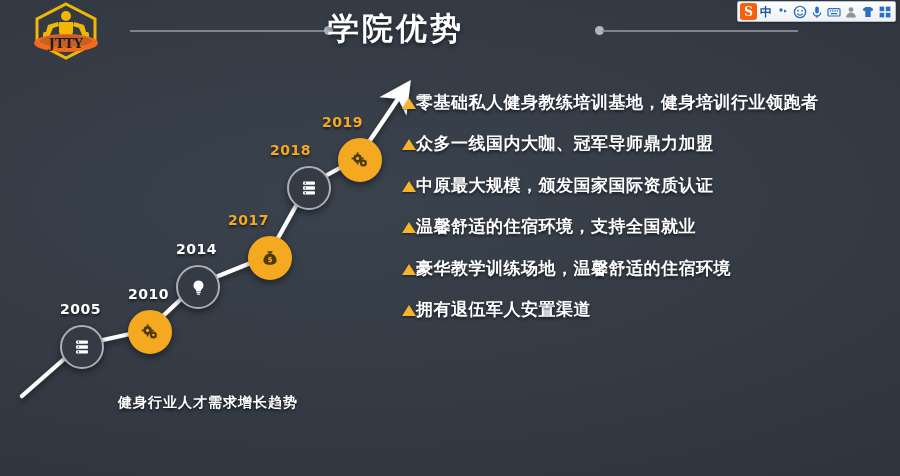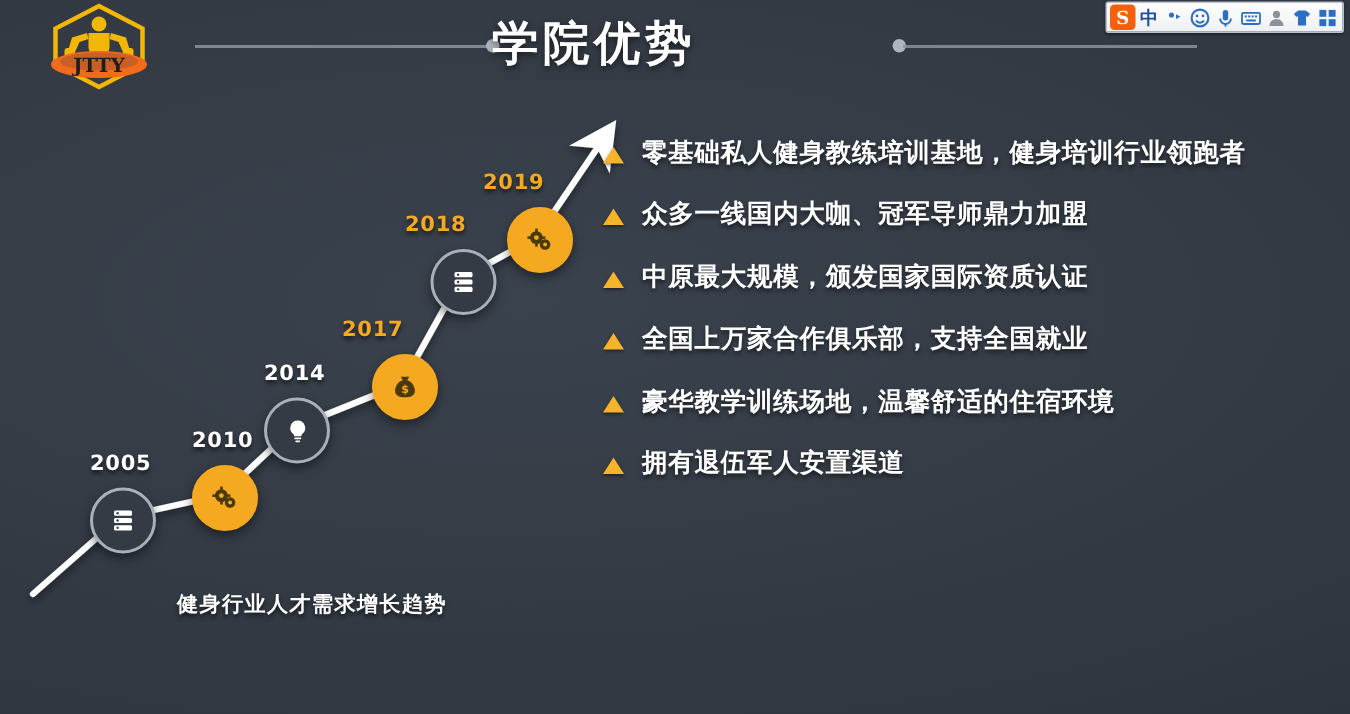--- a/index.html
+++ b/index.html
@@ -75,21 +75,21 @@
   .yr.g{color:#f5a920;}
   .caption{
     position:absolute;left:118px;top:394px;color:#ffffff;
     font-size:14px;font-weight:bold;letter-spacing:1px;
     text-shadow:0 2px 3px rgba(0,0,0,.6);
   }
 
   
   #bullets{position:absolute;left:402px;top:92px;width:498px;}
   .bullet{
-    display:flex;align-items:flex-start;gap:12px;
+    display:flex;align-items:flex-start;gap:0;
     margin-bottom:21px;
   }
   .tri{
     flex:0 0 auto;margin-top:6px;
     width:0;height:0;
     border-left:7px solid transparent;border-right:7px solid transparent;
     border-bottom:11px solid #f5b429;
     filter:drop-shadow(0 1px 1px rgba(0,0,0,.5));
   }
   .btxt{
@@ -303,21 +303,21 @@
     <div class="bullet">
       <span class="tri"></span>
       <span class="btxt">众多一线国内大咖、冠军导师鼎力加盟</span>
     </div>
     <div class="bullet">
       <span class="tri"></span>
       <span class="btxt">中原最大规模，颁发国家国际资质认证</span>
     </div>
     <div class="bullet">
       <span class="tri"></span>
-      <span class="btxt">全国上万家合作俱乐部，支持全国就业</span>
+      <span class="btxt">温馨舒适的住宿环境，支持全国就业</span>
     </div>
     <div class="bullet">
       <span class="tri"></span>
       <span class="btxt">豪华教学训练场地，温馨舒适的住宿环境</span>
     </div>
     <div class="bullet">
       <span class="tri"></span>
       <span class="btxt">拥有退伍军人安置渠道</span>
     </div>
   </div>

